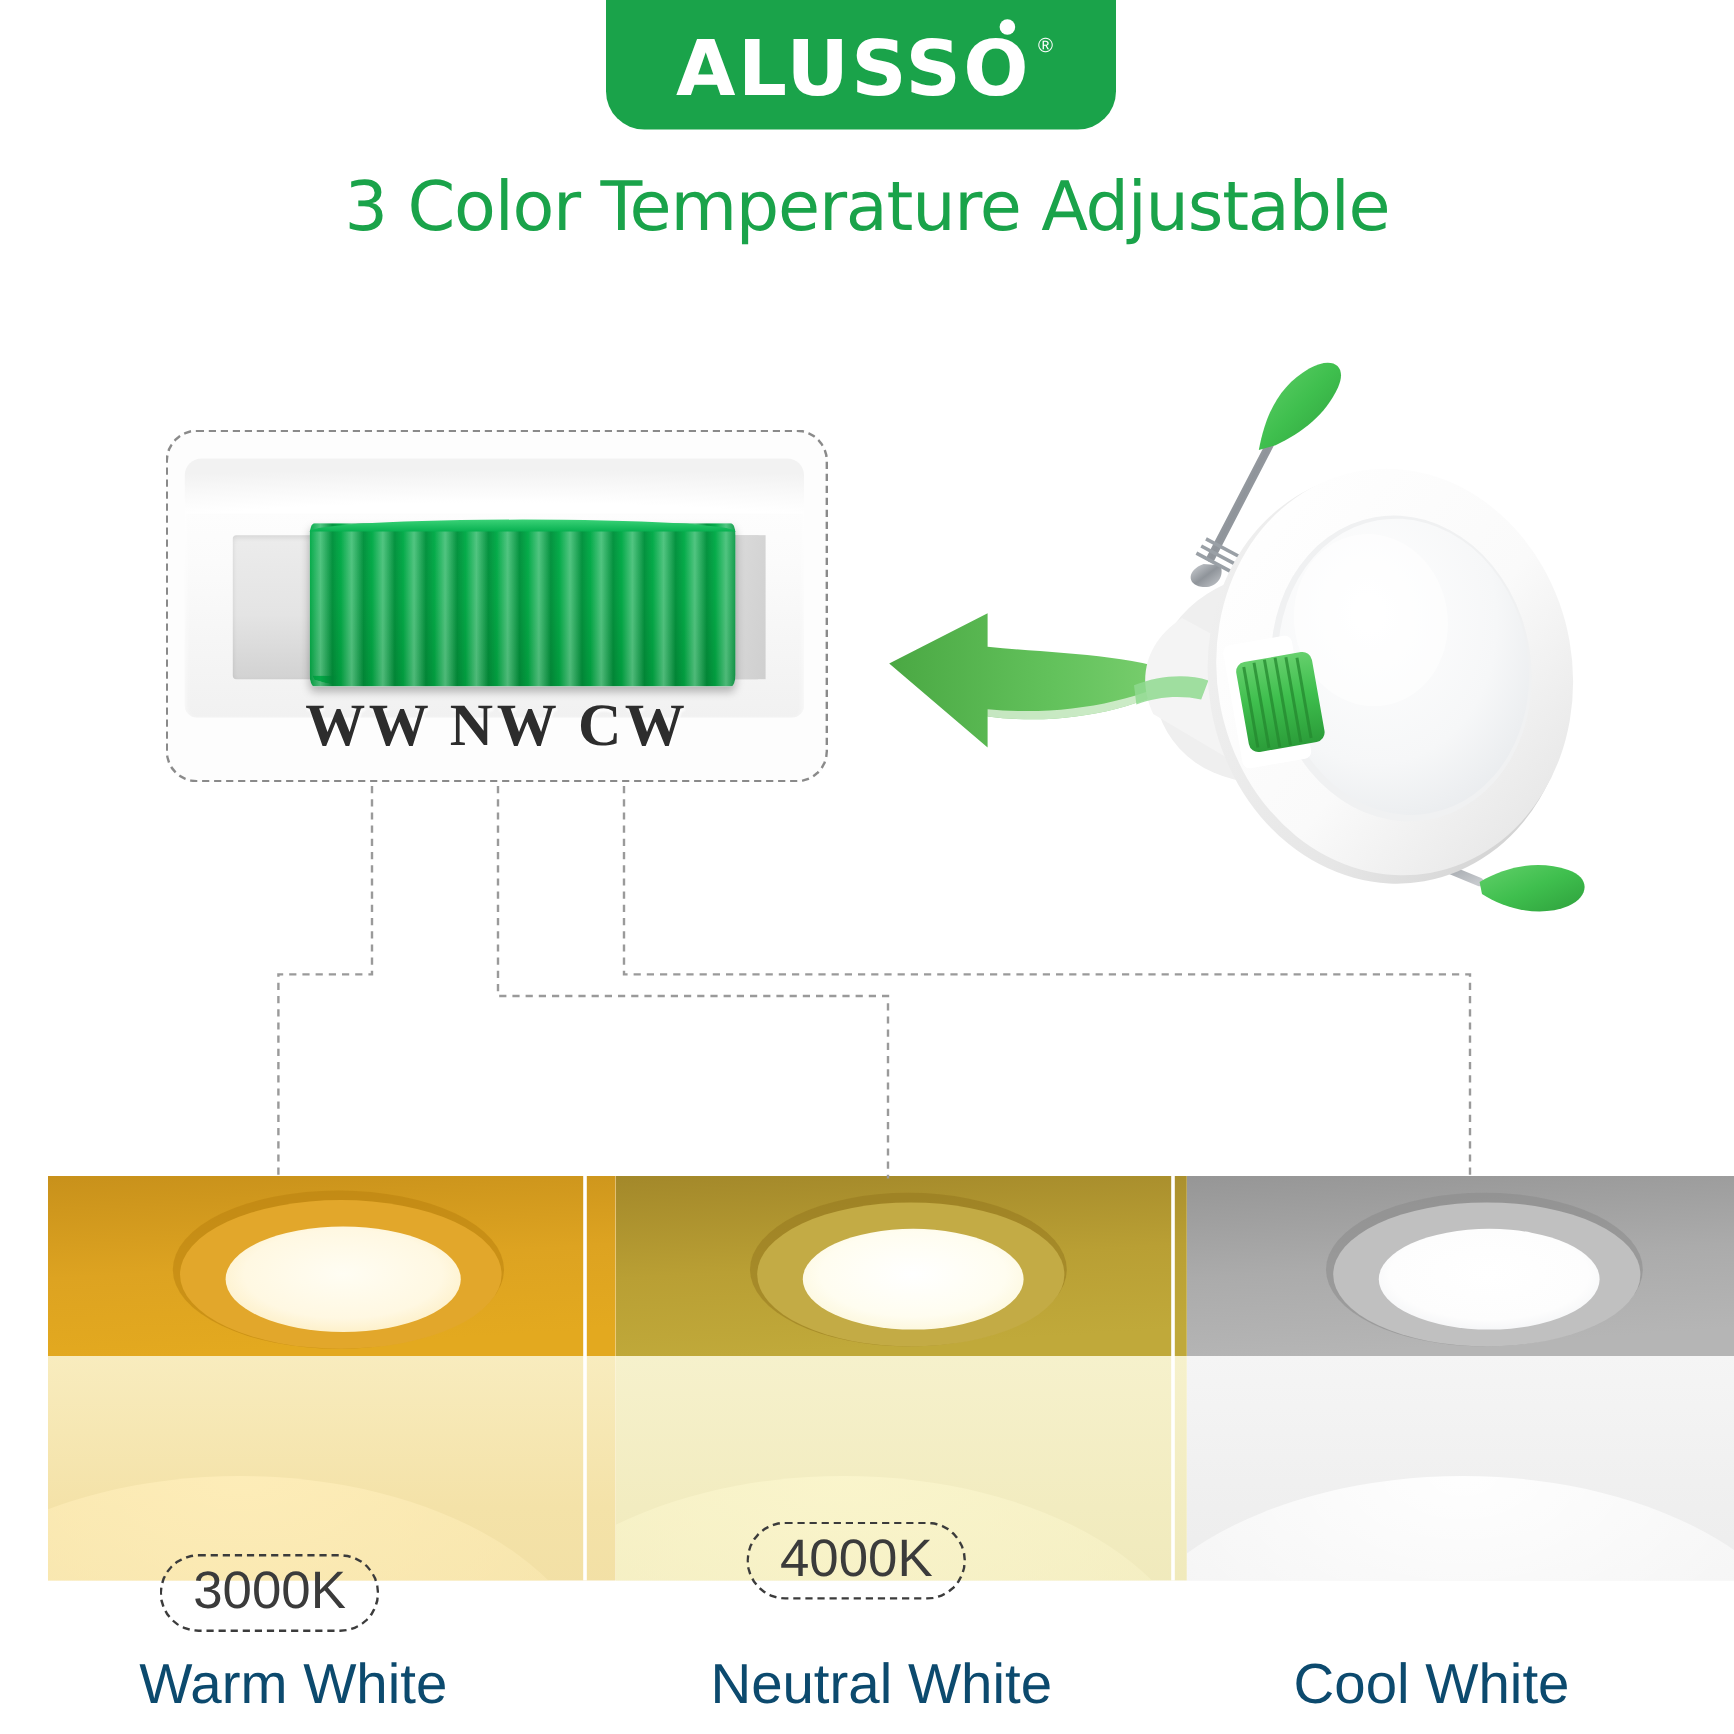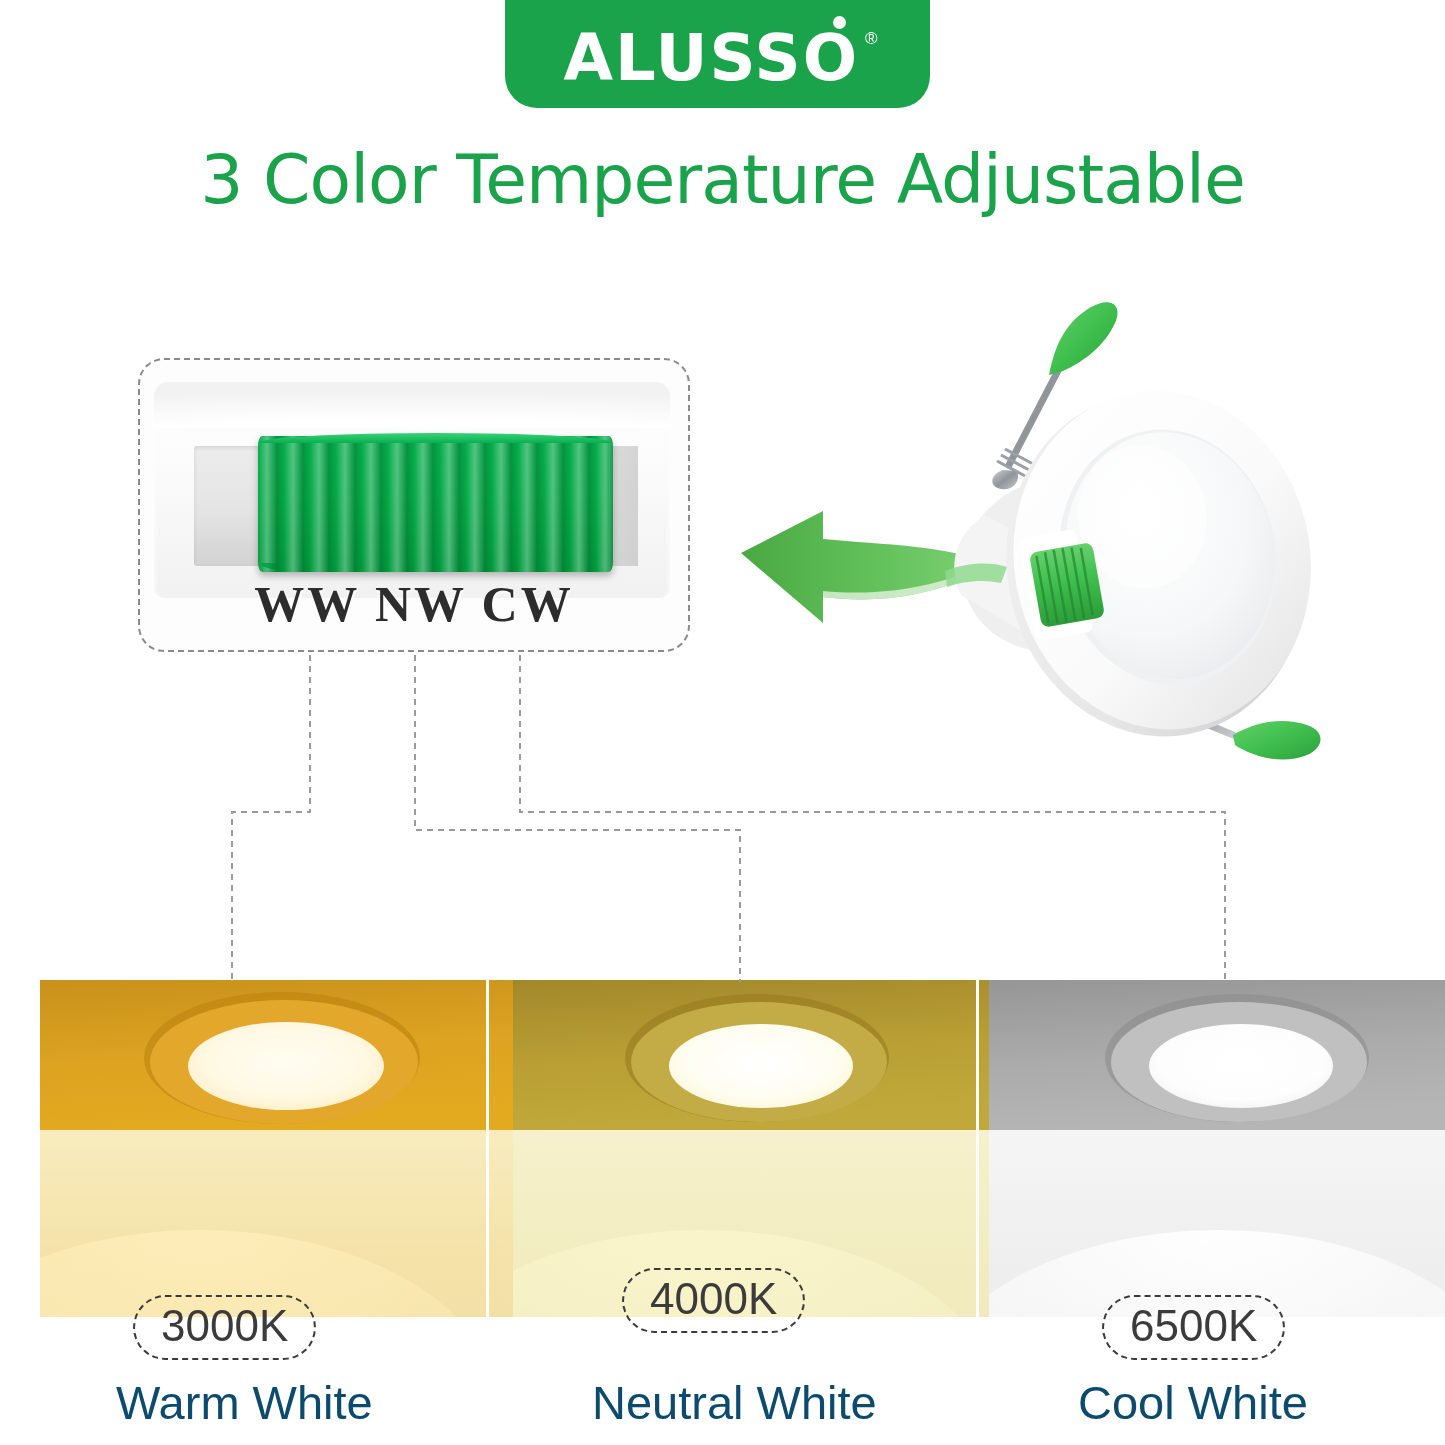--- a/index.html
+++ b/index.html
@@ -41,21 +41,21 @@
   .logo-dot{
     position:absolute;width:13px;height:13px;border-radius:50%;
     background:#ffffff;right:26px;top:-4px;
   }
 
   
   .main-title{
     position:absolute;left:0;top:140px;width:1445px;
     text-align:center;
     color:#1aa34a;
-    font-size:68px;
+    font-size:57px;
     font-weight:normal;
     font-family:"DejaVu Sans", sans-serif;
     letter-spacing:-1px;
     z-index:5;
   }
 
   
   .switch-box{
     position:absolute;left:138px;top:358px;width:548px;height:290px;
     border:2px dashed #8a8a8a;
@@ -375,21 +375,20 @@
             <stop offset="100%" stop-color="#ffffff" stop-opacity="0"></stop>
           </radialGradient>
         </defs>
         <rect x="0" y="0" width="469" height="150" fill="url(#c3)"></rect>
         <rect x="0" y="150" width="469" height="315" fill="url(#f3)"></rect>
         <ellipse cx="230" cy="430" rx="300" ry="180" fill="url(#h3)"></ellipse>
         <ellipse cx="248" cy="78" rx="132" ry="64" fill="#8a8a8a" opacity="0.55"></ellipse>
         <ellipse cx="250" cy="82" rx="128" ry="60" fill="#c0c0c0"></ellipse>
         <ellipse cx="252" cy="86" rx="92" ry="42" fill="url(#g3)"></ellipse>
       </svg>
-      <div class="pill" style="left: 1102px; top: 1295px; position: fixed;">6500K</div>
       <div class="cap" style="left: 1078px; top: 1375px; position: fixed;">Cool White</div>
     </div>
 
     <div class="panel-gap" style="left:486px;"></div>
     <div class="panel-gap" style="left:976px;"></div>
   </div>
 
 </div>
 
 </body></html>

